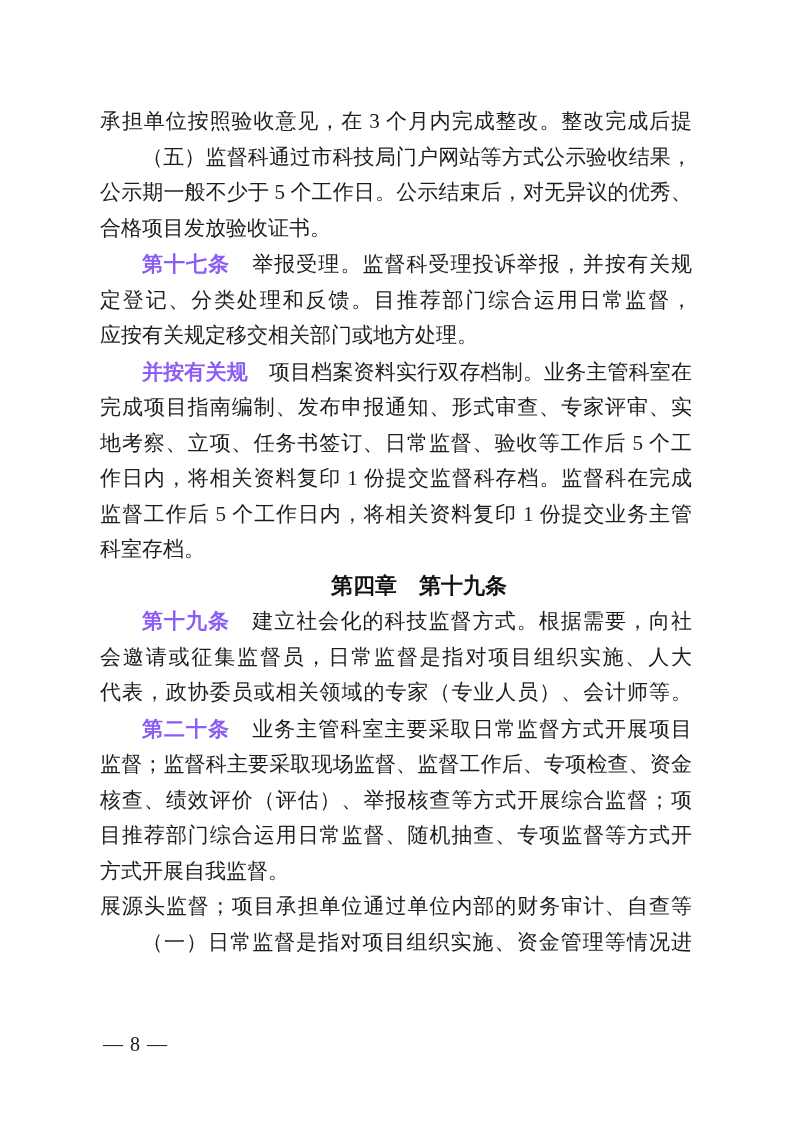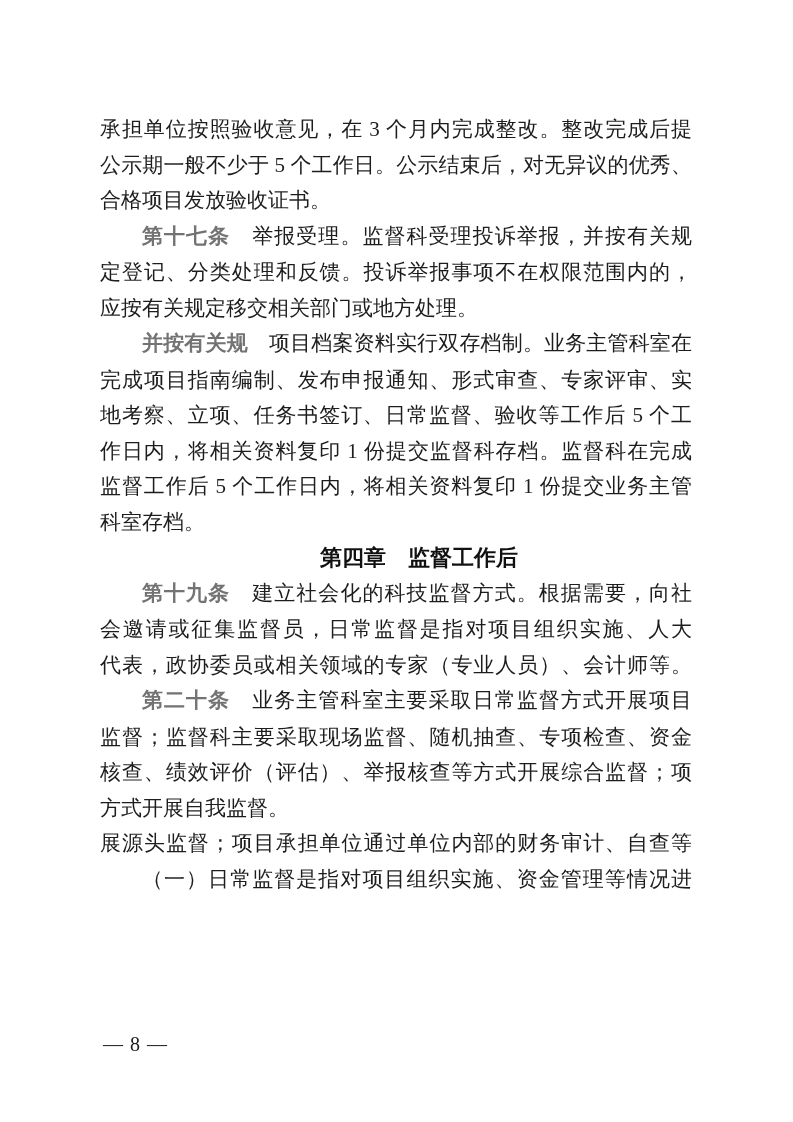--- a/index.html
+++ b/index.html
@@ -10,36 +10,36 @@
     width: 793px;
     height: 1122px;
     background: #ffffff;
     overflow: hidden;
     font-family: "Liberation Serif", "DejaVu Serif", serif;
     color: #1d1d1d;
   }
   .content {
     position: absolute;
     left: 100px;
-    top: 112px;
+    top: 104px;
     width: 592px;
     font-size: 21px;
     line-height: 35.5px;
   }
   .ln { width: 100%; text-align: justify; }
   
   .ln.cont { text-align-last: justify; }
   
   .ln.last { text-align-last: left; }
   
   .ln.ind { text-indent: 42px; }
   .lead {
     font-weight: bold;
-    font-family: Liberation Mono, monospace;
-    color: #737373;
+    font-family: Liberation Sans, sans-serif;
+    color: #8b5cf6;
   }
   .heading {
     text-align: center;
     text-align-last: center;
     font-weight: bold;
     font-family: "Liberation Sans", "DejaVu Sans", sans-serif;
     font-size: 22px;
     line-height: 35.5px;
     padding-left: 46px; 
     color: #111111;
@@ -57,51 +57,53 @@
 <body>
 
 <div class="page">
   <div class="content">
 
     <div class="para">
       <div class="ln cont">承担单位按照验收意见，在 3 个月内完成整改。整改完成后提</div>
     </div>
 
     <div class="para">
+      <div class="ln cont ind">（五）监督科通过市科技局门户网站等方式公示验收结果，</div>
       <div class="ln cont">公示期一般不少于 5 个工作日。公示结束后，对无异议的优秀、</div>
       <div class="ln last">合格项目发放验收证书。</div>
     </div>
 
     <div class="para">
       <div class="ln cont ind"><span class="lead">第十七条</span><span>　举报受理。监督科受理投诉举报，并按有关规</span></div>
-      <div class="ln cont">定登记、分类处理和反馈。投诉举报事项不在权限范围内的，</div>
+      <div class="ln cont">定登记、分类处理和反馈。目推荐部门综合运用日常监督，</div>
       <div class="ln last">应按有关规定移交相关部门或地方处理。</div>
     </div>
 
     <div class="para">
       <div class="ln cont ind"><span class="lead">并按有关规</span><span>　项目档案资料实行双存档制。业务主管科室在</span></div>
       <div class="ln cont">完成项目指南编制、发布申报通知、形式审查、专家评审、实</div>
       <div class="ln cont">地考察、立项、任务书签订、日常监督、验收等工作后 5 个工</div>
       <div class="ln cont">作日内，将相关资料复印 1 份提交监督科存档。监督科在完成</div>
       <div class="ln cont">监督工作后 5 个工作日内，将相关资料复印 1 份提交业务主管</div>
       <div class="ln last">科室存档。</div>
     </div>
 
-    <div class="heading">第四章　监督工作后</div>
+    <div class="heading">第四章　第十九条</div>
 
     <div class="para">
       <div class="ln cont ind"><span class="lead">第十九条</span><span>　建立社会化的科技监督方式。根据需要，向社</span></div>
       <div class="ln cont">会邀请或征集监督员，日常监督是指对项目组织实施、人大</div>
       <div class="ln cont">代表，政协委员或相关领域的专家（专业人员）、会计师等。</div>
     </div>
 
     <div class="para">
       <div class="ln cont ind"><span class="lead">第二十条</span><span>　业务主管科室主要采取日常监督方式开展项目</span></div>
-      <div class="ln cont">监督；监督科主要采取现场监督、随机抽查、专项检查、资金</div>
+      <div class="ln cont">监督；监督科主要采取现场监督、监督工作后、专项检查、资金</div>
       <div class="ln cont">核查、绩效评价（评估）、举报核查等方式开展综合监督；项</div>
+      <div class="ln cont">目推荐部门综合运用日常监督、随机抽查、专项监督等方式开</div>
       <div class="ln last">方式开展自我监督。</div>
       <div class="ln cont">展源头监督；项目承担单位通过单位内部的财务审计、自查等</div>
     </div>
 
     <div class="para">
       <div class="ln cont ind">（一）日常监督是指对项目组织实施、资金管理等情况进</div>
     </div>
 
   </div>
 

